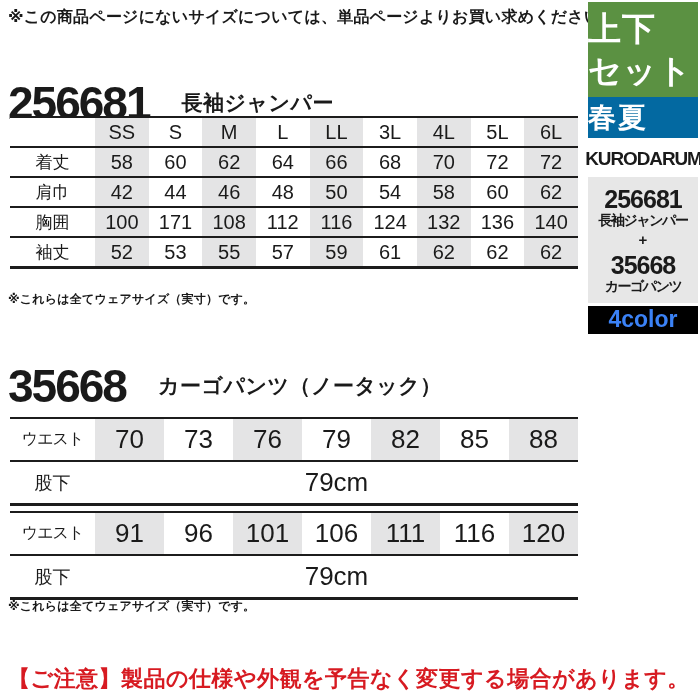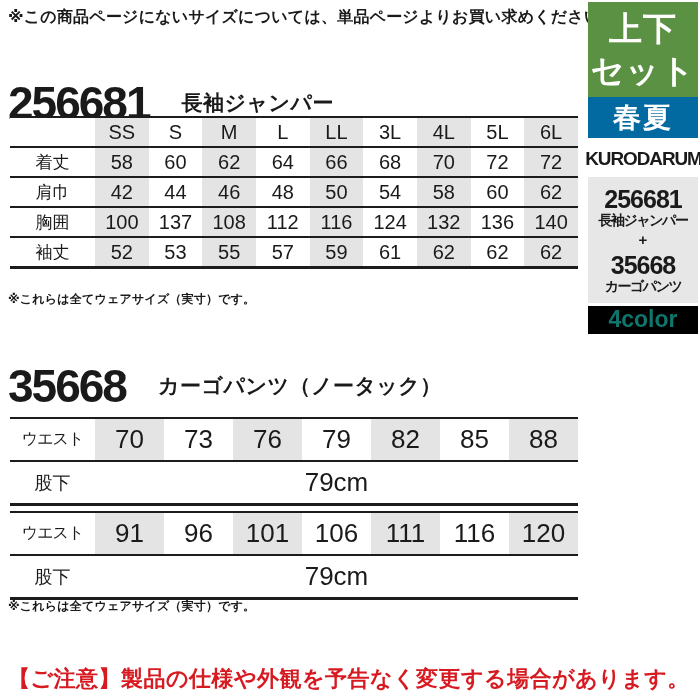--- a/index.html
+++ b/index.html
@@ -39,29 +39,29 @@
   .pants-table-1 .inseam-label,.pants-table-2 .inseam-label{font-size:18px;letter-spacing:0;}
   .shaded{background:#e4e4e5;}
 
   
   .size-note{font-size:12px;font-weight:bold;letter-spacing:.2px;}
   .note-1{left:8px;top:291px;}
   .note-2{left:8px;top:598px;}
 
   
   .sidebar{left:588px;top:2px;width:110px;}
-  .badge{width:110px;display:flex;flex-direction:column;align-items:center;justify-content:center;color:#fff;font-weight:bold;}
+  .badge{width:110px;display:flex;flex-direction:column;justify-content:center;color:#fff;font-weight:bold;}
   .set-badge{height:95px;font-size:33px;line-height:1.25;letter-spacing:1px;}
   .season-badge{height:41px;font-size:28px;letter-spacing:2px;}
   .brand{margin-top:11px;text-align:center;font-size:18px;font-weight:800;letter-spacing:-1px;transform:scaleX(1.05);transform-origin:center;}
   .combo-box{margin-top:7px;width:110px;box-sizing:border-box;padding:9px 2px 8px 2px;text-align:center;font-weight:bold;}
   .combo-code{font-size:25px;letter-spacing:-1px;line-height:1.05;}
   .combo-name{font-size:14px;letter-spacing:-1.5px;line-height:1.2;}
   .combo-plus{font-size:15px;line-height:1.5;}
-  .color-badge{margin-top:3px;height:28px;display:flex;align-items:center;justify-content:center;font-size:23px;font-weight:bold;color:#0f766e;}
+  .color-badge{margin-top:3px;height:28px;display:flex;align-items:center;justify-content:center;font-size:23px;font-weight:bold;color:#3b82f6;}
 </style>
 </head>
 <body>
 
 <div class="abs top-notice">※この商品ページにないサイズについては、単品ページよりお買い求めください。</div>
 
 <div class="abs product-header jacket-header">
   <span class="code-big">256681</span>
   <span class="product-name">長袖ジャンパー</span>
 </div>
@@ -112,21 +112,21 @@
         <td>48</td>
         <td class="shaded">50</td>
         <td>54</td>
         <td class="shaded">58</td>
         <td>60</td>
         <td class="shaded">62</td>
       </tr>
       <tr>
         <td class="rowlabel">胸囲</td>
         <td class="shaded">100</td>
-        <td>137</td>
+        <td>171</td>
         <td class="shaded">108</td>
         <td>112</td>
         <td class="shaded">116</td>
         <td>124</td>
         <td class="shaded">132</td>
         <td>136</td>
         <td class="shaded">140</td>
       </tr>
       <tr>
         <td class="rowlabel">袖丈</td>

